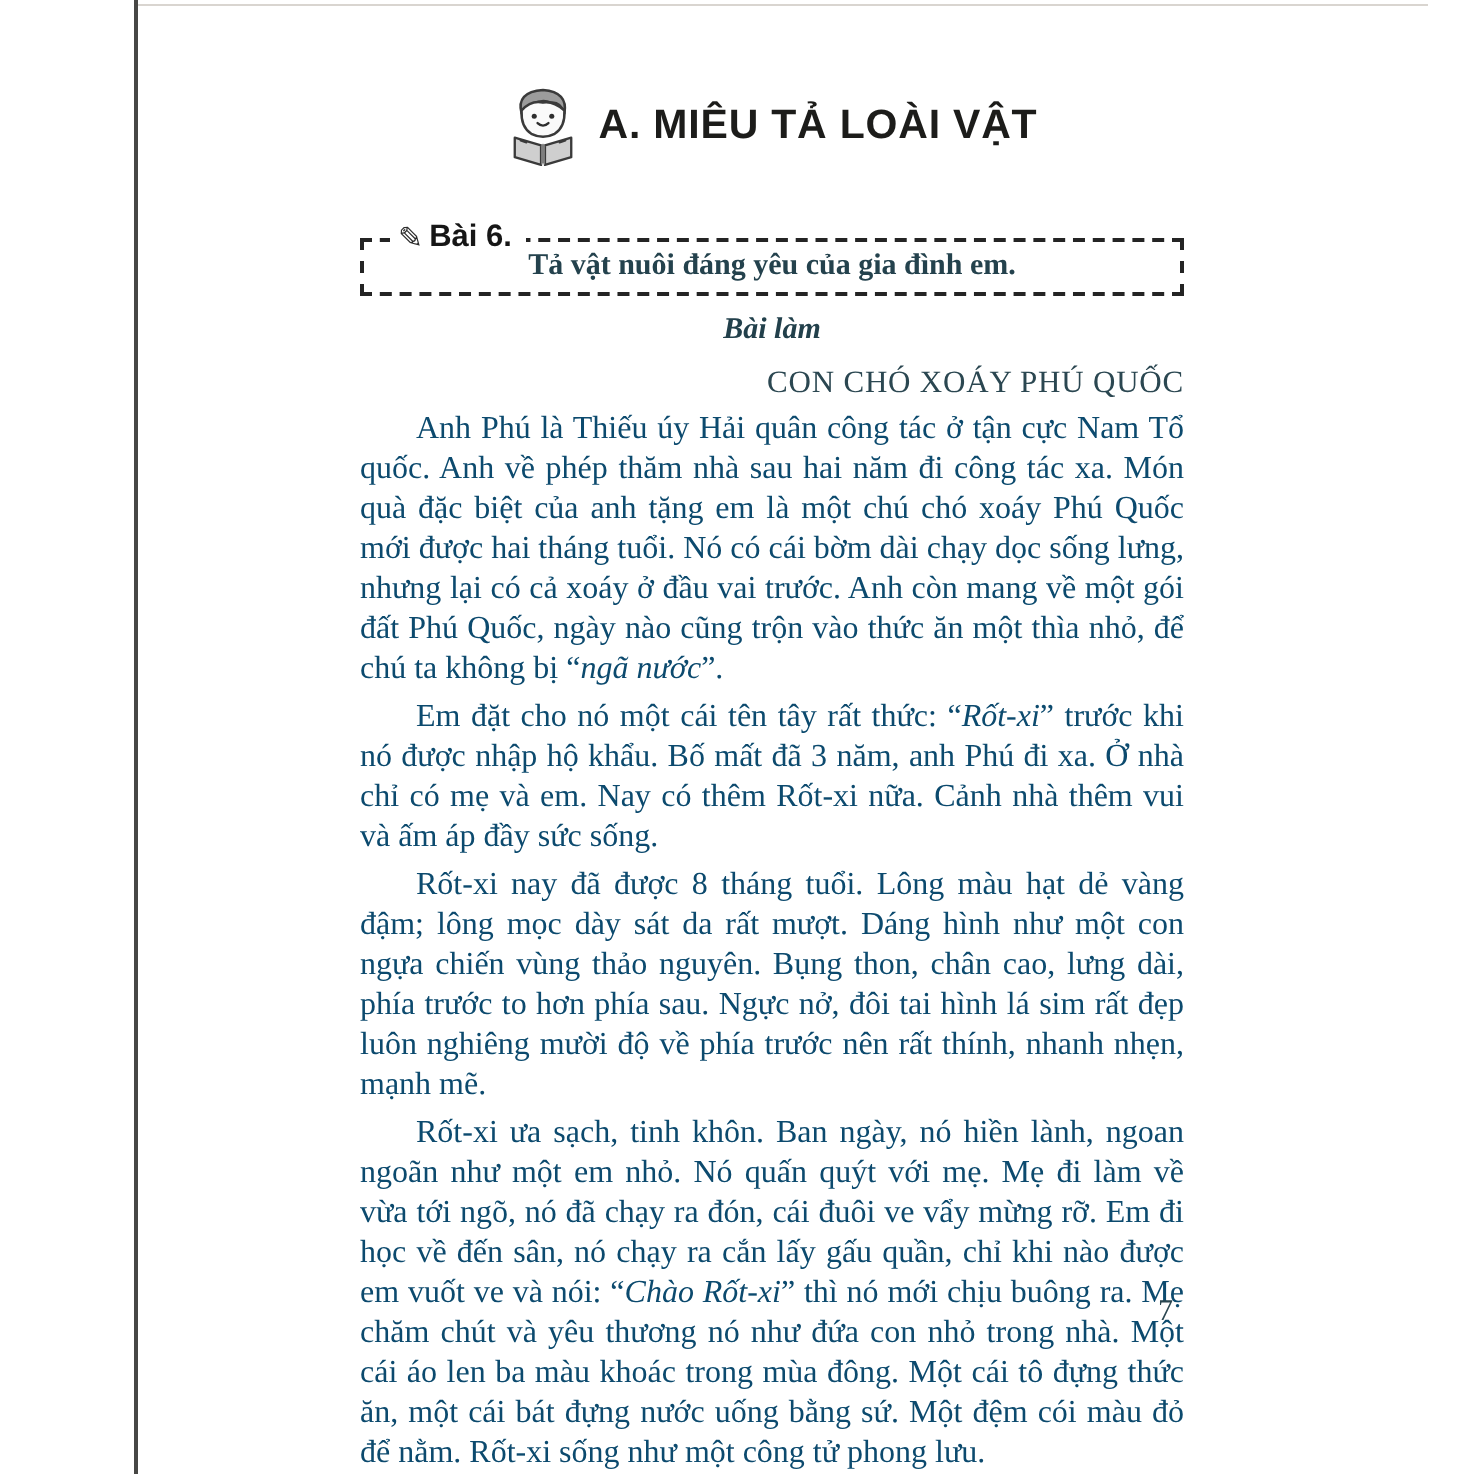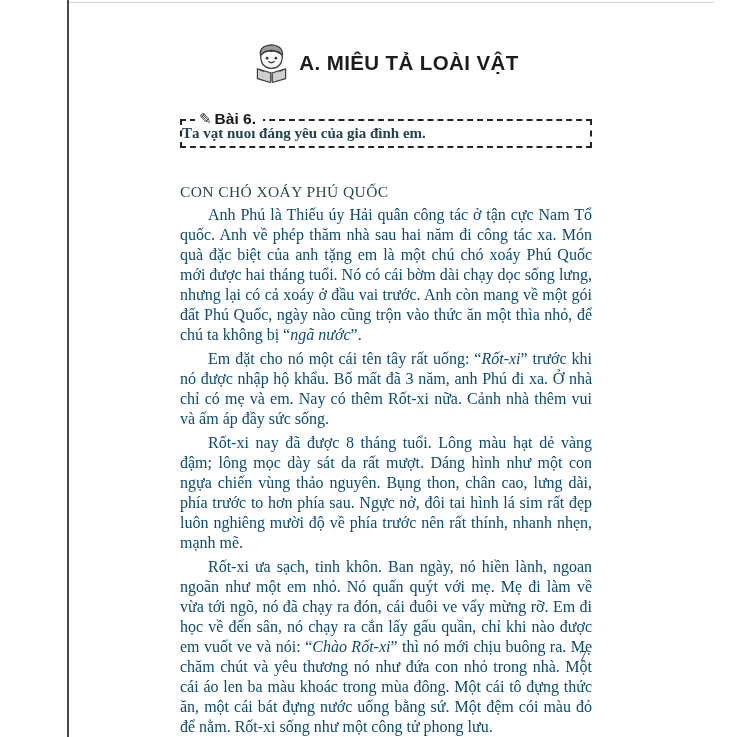--- a/index.html
+++ b/index.html
@@ -40,31 +40,31 @@
     display: flex; align-items: center; gap: 3px;
     font-family: "Liberation Sans", sans-serif;
     font-weight: bold; font-size: 15.5px; color: #161616;
     line-height: 22px; white-space: nowrap;
   }
   .pencil {
     font-family: "DejaVu Sans", sans-serif;
     font-size: 15px; color: #2c2c2c; line-height: 1;
   }
   .lesson-title {
-    line-height: 25px;
+    text-align: center; line-height: 25px;
     font-weight: bold; font-size: 15px; color: #24424d;
   }
   .essay-heading {
     position: absolute; top: 157px; left: 0; width: 100%;
     text-align: center; font-weight: bold; font-style: italic;
     font-size: 15px; color: #22404b;
   }
   .essay-title {
     position: absolute; top: 183px; left: 0; width: 100%;
-    text-align: left; font-size: 15.5px; letter-spacing: 0.4px;
+    text-align: right; font-size: 15.5px; letter-spacing: 0.4px;
     color: #2b4751; white-space: nowrap;
   }
   .essay-body {
     position: absolute; top: 205px; left: 0; width: 100%;
     text-align: justify; font-size: 16px; line-height: 20px;
     color: #0c4a6e;
   }
   .essay-body p { margin: 0 0 4px 0; text-indent: 28px; }
   .essay-body .it { font-style: italic; }
   .page-number {
@@ -100,24 +100,25 @@
   </div>
 
   <div class="lesson-box">
     <div class="lesson-label">
       <span class="pencil">✎</span>
       <span>Bài 6.</span>
     </div>
     <div class="lesson-title">Tả vật nuôi đáng yêu của gia đình em.</div>
   </div>
 
+  <div class="essay-heading">Bài làm</div>
   <div class="essay-title">CON CHÓ XOÁY PHÚ QUỐC</div>
 
   <div class="essay-body">
       <p><span>Anh Phú là Thiếu úy Hải quân công tác ở tận cực Nam Tổ quốc. Anh về phép thăm nhà sau hai năm đi công tác xa. Món quà đặc biệt của anh tặng em là một chú chó xoáy Phú Quốc mới được hai tháng tuổi. Nó có cái bờm dài chạy dọc sống lưng, nhưng lại có cả xoáy ở đầu vai trước. Anh còn mang về một gói đất Phú Quốc, ngày nào cũng trộn vào thức ăn một thìa nhỏ, để chú ta không bị “</span><span class="it">ngã nước</span><span>”.</span></p>
-      <p><span>Em đặt cho nó một cái tên tây rất uống: “</span><span class="it">Rốt-xi</span><span>” trước khi nó được nhập hộ khẩu. Bố mất đã 3 năm, anh Phú đi xa. Ở nhà chỉ có mẹ và em. Nay có thêm Rốt-xi nữa. Cảnh nhà thêm vui và ấm áp đầy sức sống.</span></p>
+      <p><span>Em đặt cho nó một cái tên tây rất thức: “</span><span class="it">Rốt-xi</span><span>” trước khi nó được nhập hộ khẩu. Bố mất đã 3 năm, anh Phú đi xa. Ở nhà chỉ có mẹ và em. Nay có thêm Rốt-xi nữa. Cảnh nhà thêm vui và ấm áp đầy sức sống.</span></p>
       <p><span>Rốt-xi nay đã được 8 tháng tuổi. Lông màu hạt dẻ vàng đậm; lông mọc dày sát da rất mượt. Dáng hình như một con ngựa chiến vùng thảo nguyên. Bụng thon, chân cao, lưng dài, phía trước to hơn phía sau. Ngực nở, đôi tai hình lá sim rất đẹp luôn nghiêng mười độ về phía trước nên rất thính, nhanh nhẹn, mạnh mẽ.</span></p>
       <p><span>Rốt-xi ưa sạch, tinh khôn. Ban ngày, nó hiền lành, ngoan ngoãn như một em nhỏ. Nó quấn quýt với mẹ. Mẹ đi làm về vừa tới ngõ, nó đã chạy ra đón, cái đuôi ve vẩy mừng rỡ. Em đi học về đến sân, nó chạy ra cắn lấy gấu quần, chỉ khi nào được em vuốt ve và nói: “</span><span class="it">Chào Rốt-xi</span><span>” thì nó mới chịu buông ra. Mẹ chăm chút và yêu thương nó như đứa con nhỏ trong nhà. Một cái áo len ba màu khoác trong mùa đông. Một cái tô đựng thức ăn, một cái bát đựng nước uống bằng sứ. Một đệm cói màu đỏ để nằm. Rốt-xi sống như một công tử phong lưu.</span></p>
     </div>
 
   <div class="page-number">7</div>
 
 </div>
 
 </body></html>

